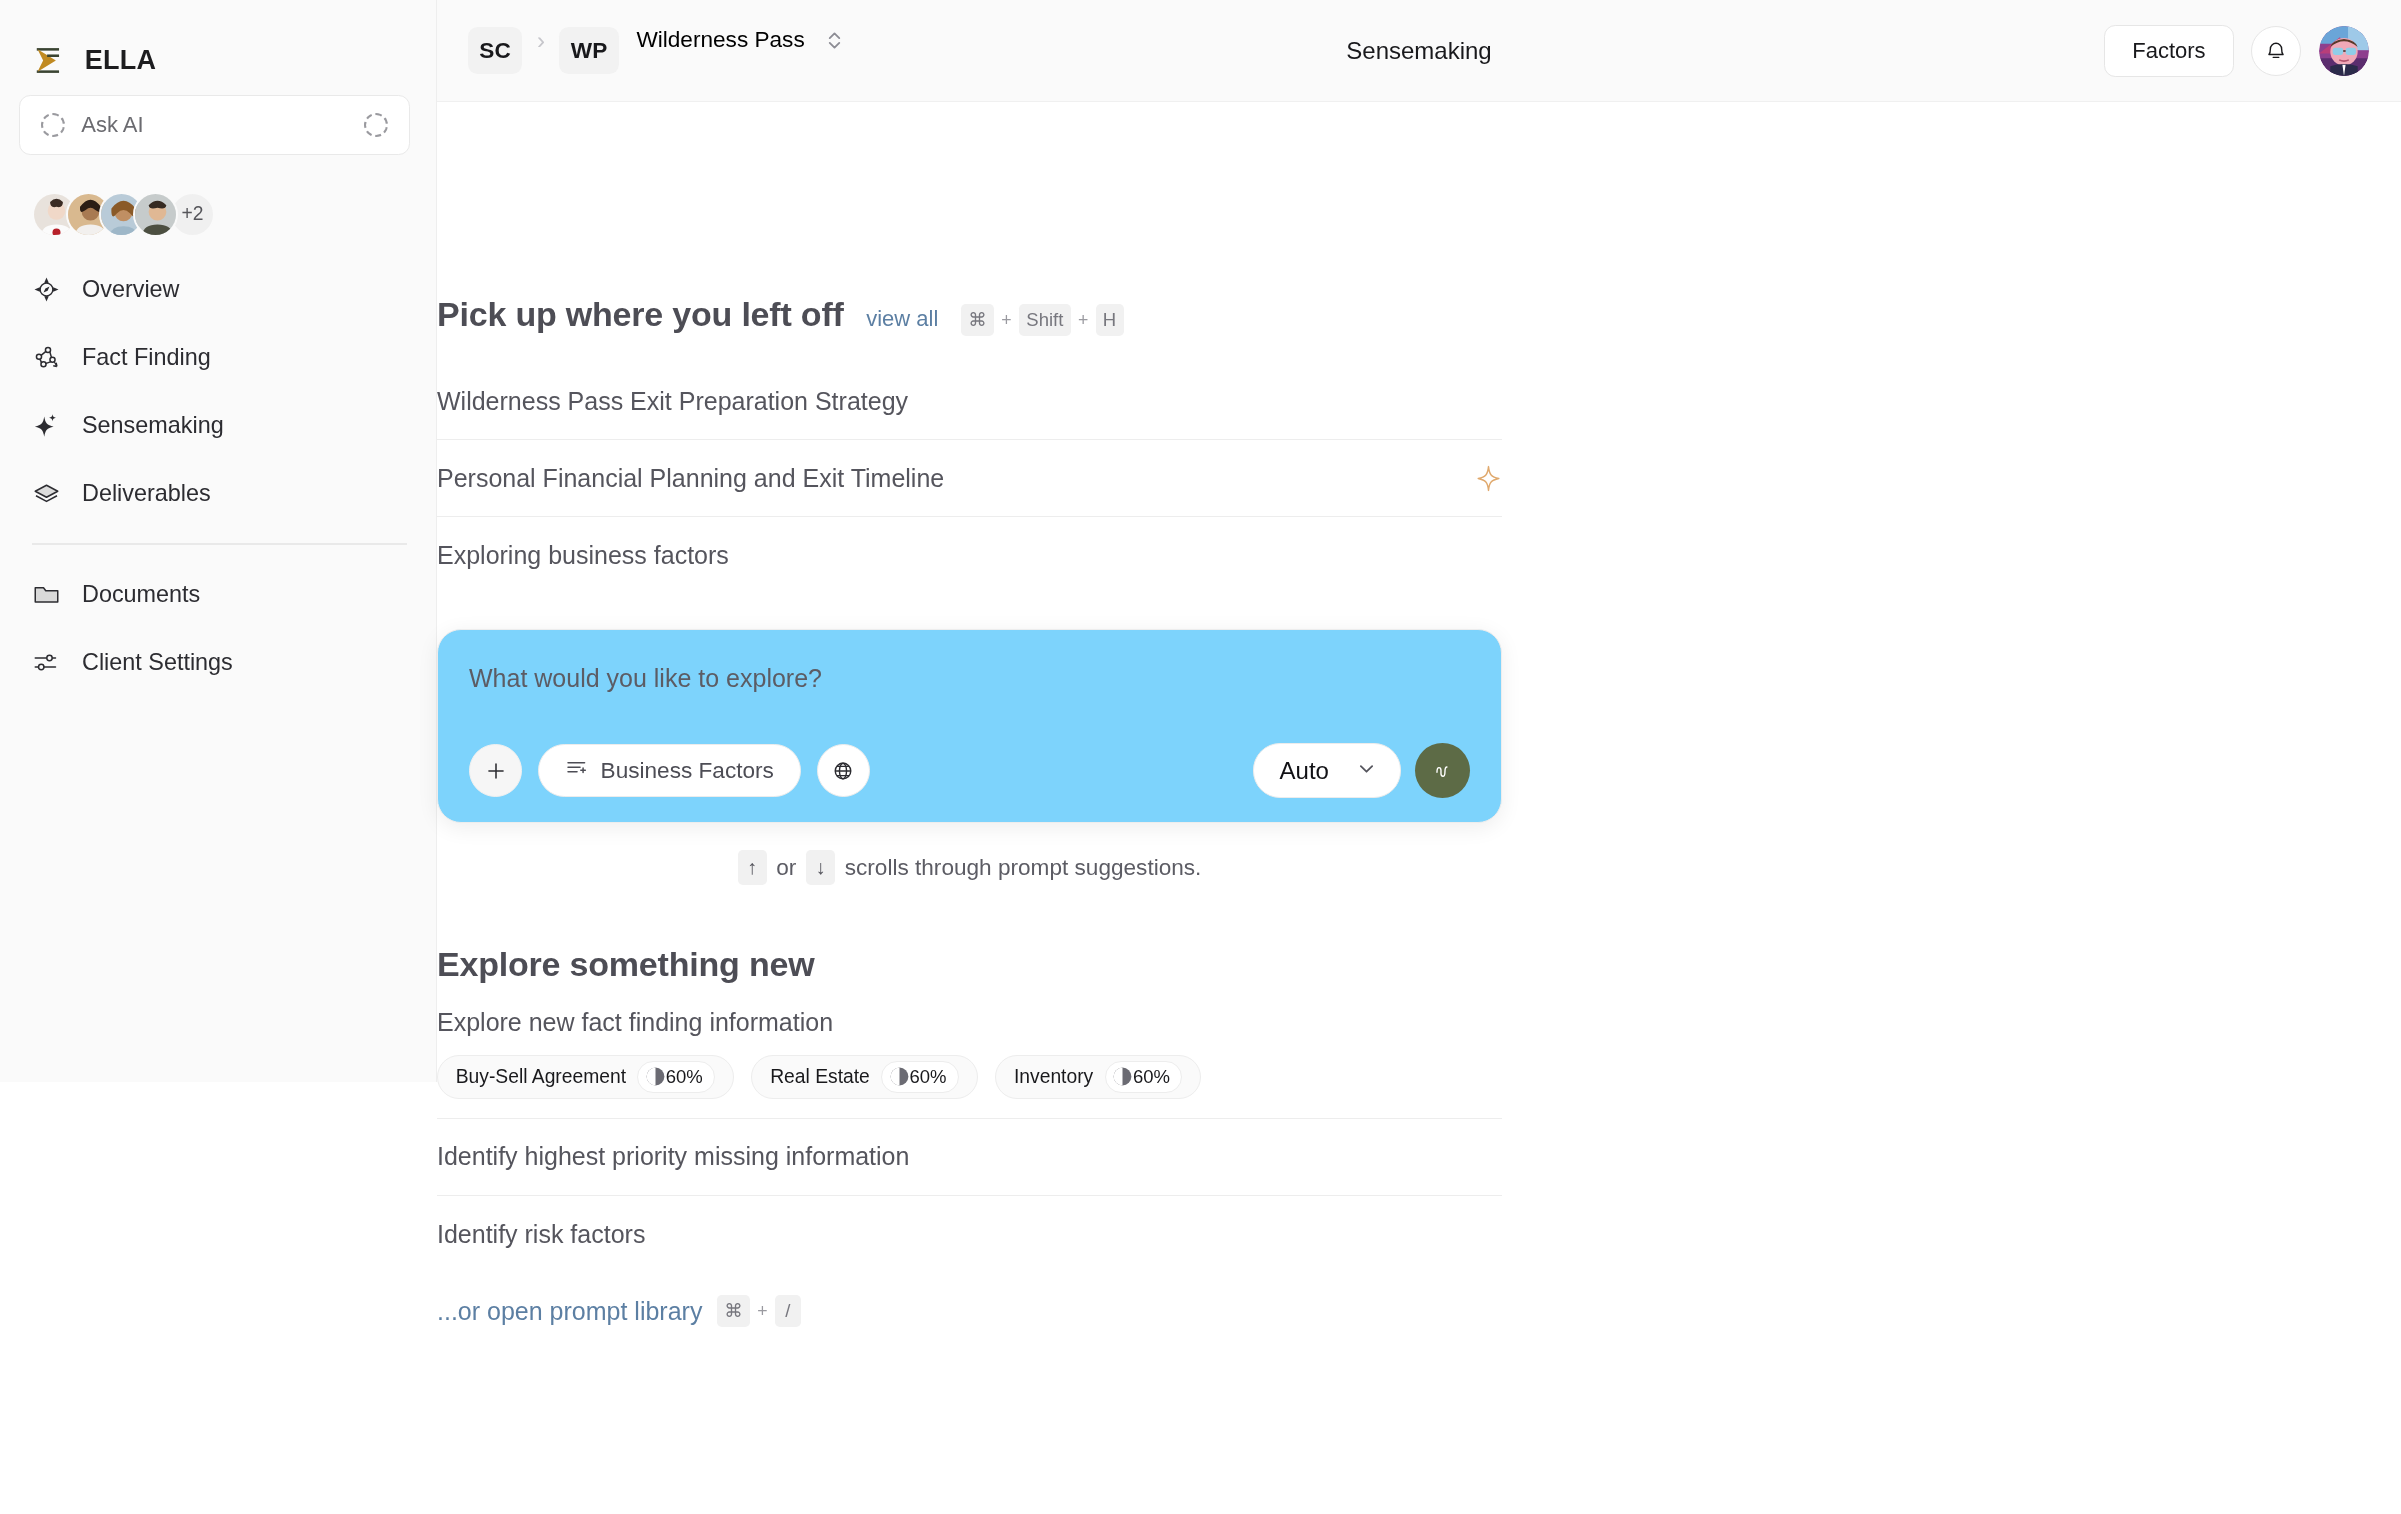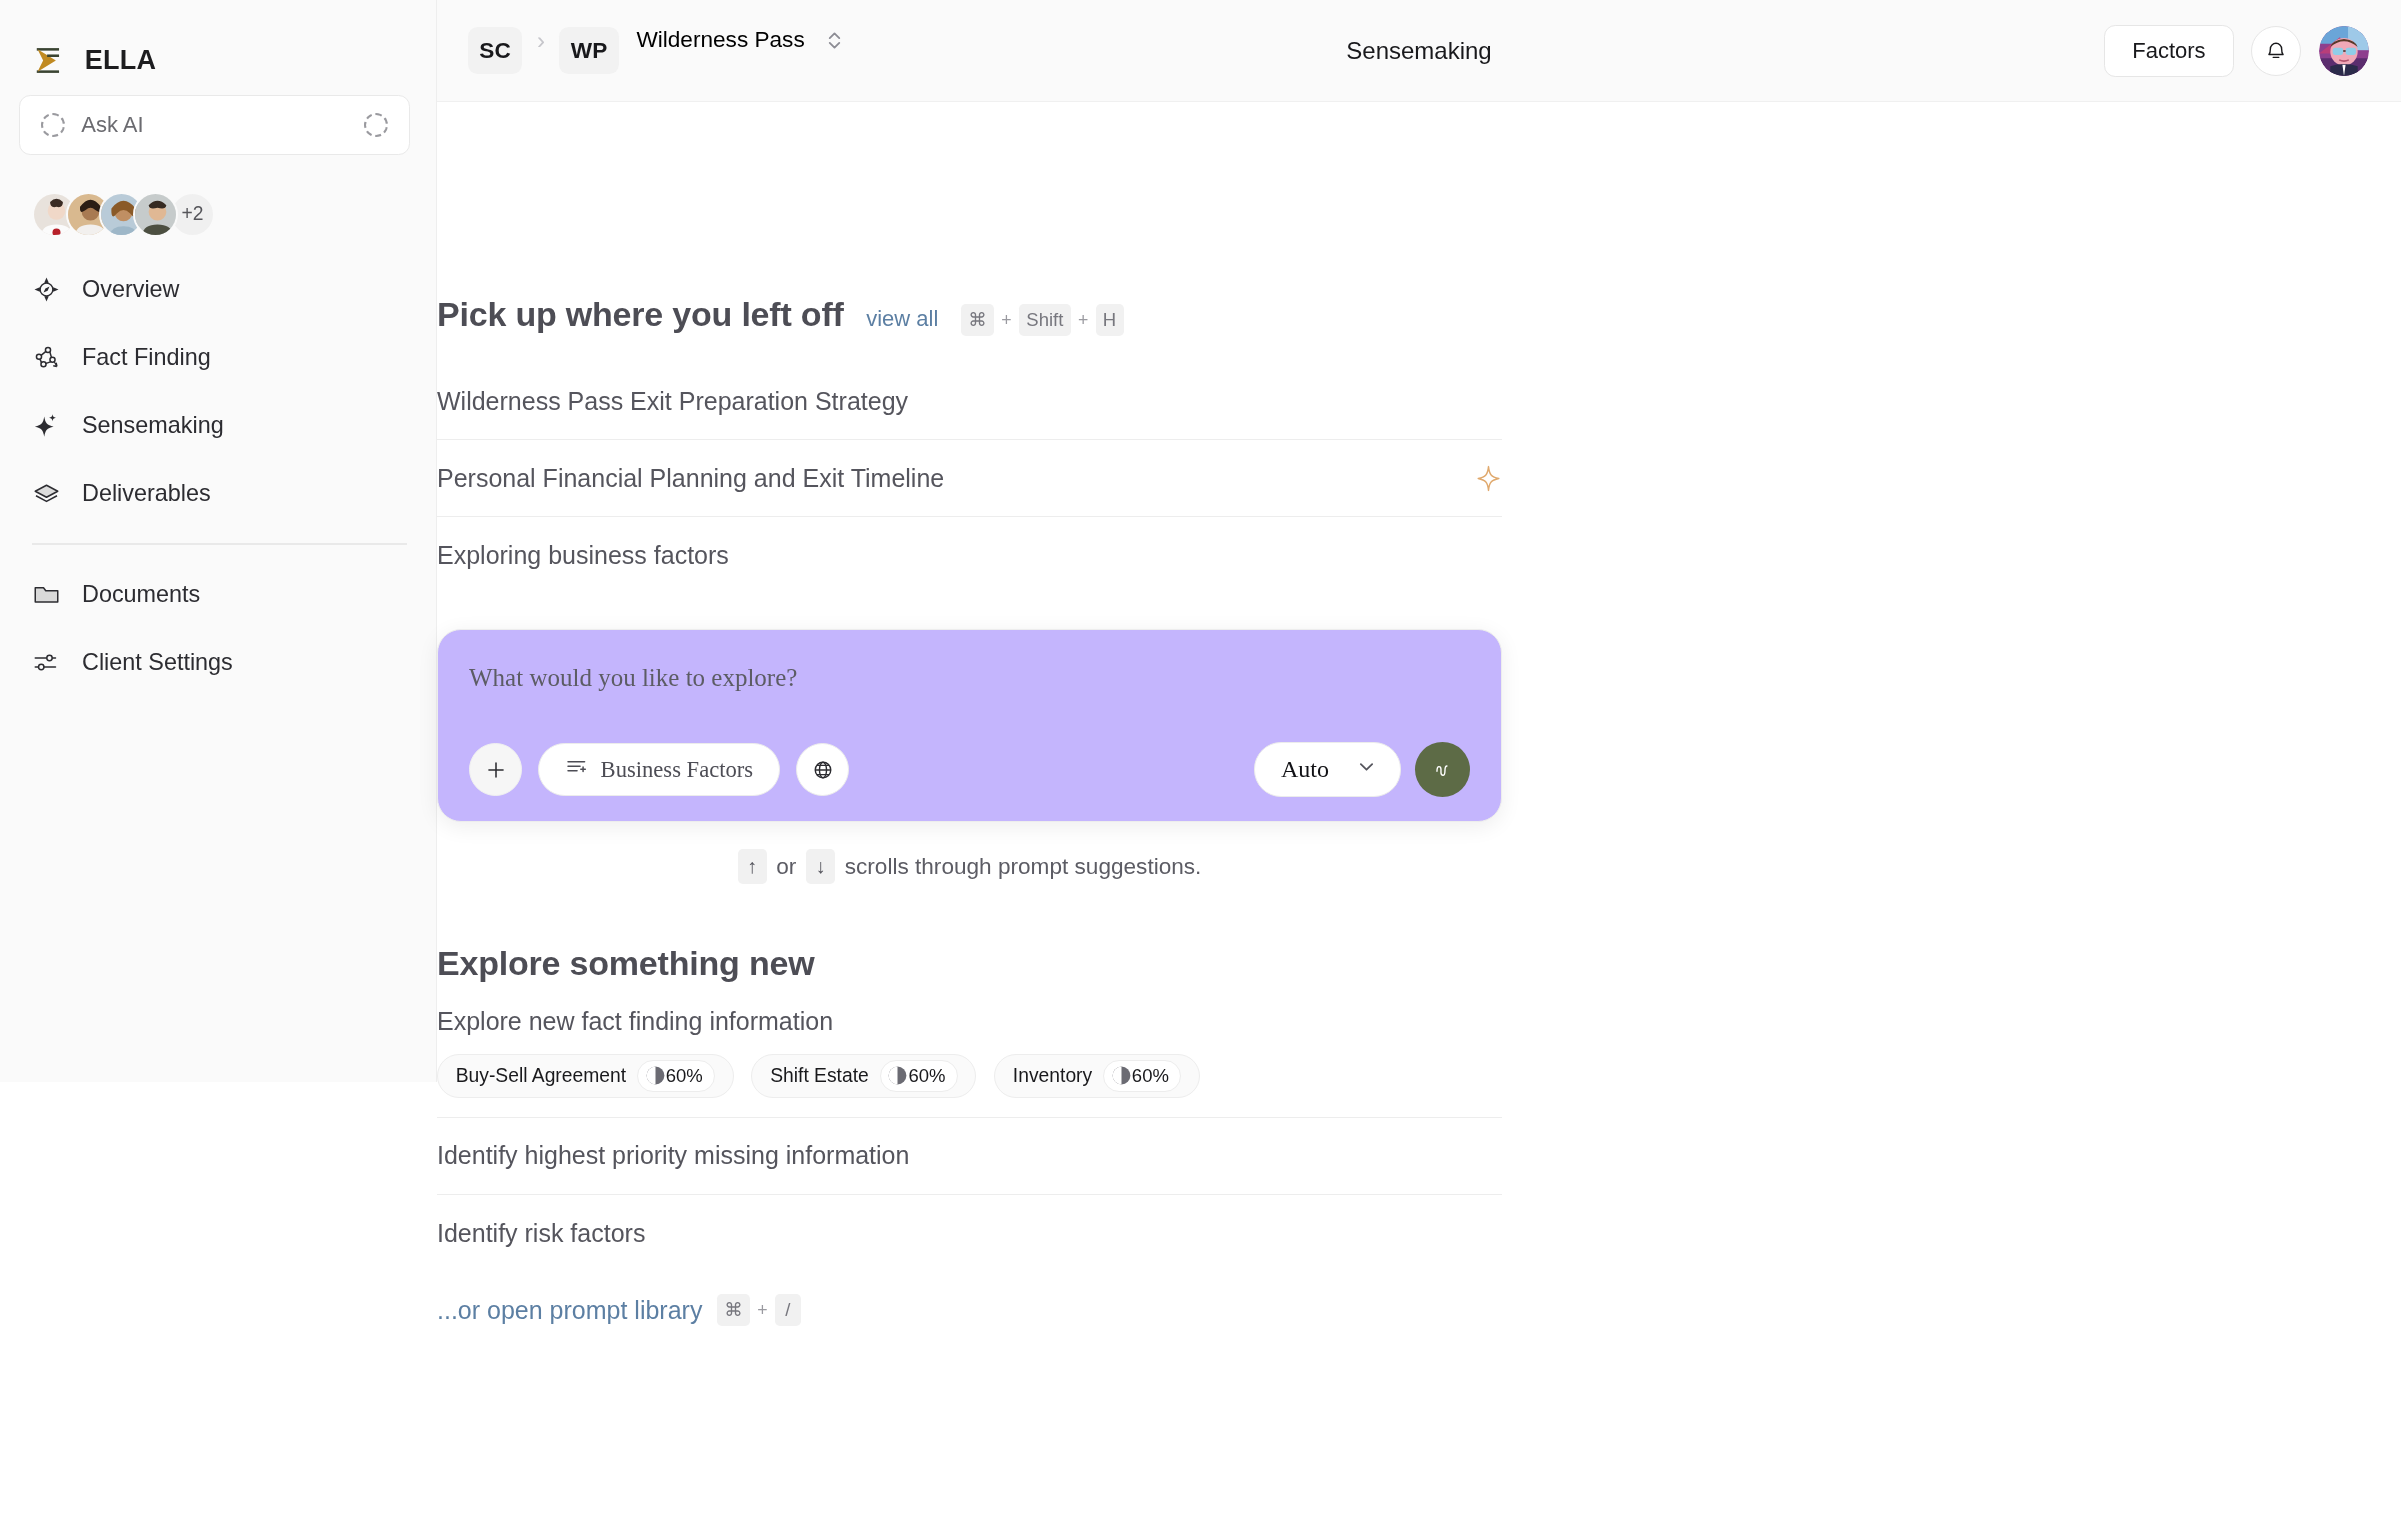--- a/index.html
+++ b/index.html
@@ -265,26 +265,25 @@
   .row-spark { width: 27px; height: 27px; }
 
   
   .composer-wrap {
     display: flex;
     justify-content: center;
     margin-top: 35px;
   }
   .composer {
     width: 1127px;
-    background: #c4b5fd;
+    background: #7dd3fc;
     border: 1.6px solid #ededed;
     border-radius: 24px;
     box-shadow: 0 4.8px 21px rgba(0,0,0,0.07);
     padding: 34px 31px 24px 31px;
-    font-family: Liberation Serif, serif;
   }
   .composer-placeholder {
     font-size: 25px;
     color: #5c5c64;
     margin-bottom: 50px;
   }
   .composer-bar {
     display: flex;
     align-items: center;
     gap: 16px;
@@ -705,21 +704,21 @@
               <span class="pie-icon">
                 <svg viewBox="0 0 26 26" width="21" height="21">
                   <circle cx="13" cy="13" r="11" fill="#6b6b73"></circle>
                   <path d="M13 13 L13 2 A11 11 0 0 0 13 24 Z" fill="#ffffff"></path>
                 </svg>
               </span>
               <span class="tag-pct-text">60%</span>
             </span>
           </span>
           <span class="tag">
-            <span>Shift Estate</span>
+            <span>Real Estate</span>
             <span class="tag-pct">
               <span class="pie-icon">
                 <svg viewBox="0 0 26 26" width="21" height="21">
                   <circle cx="13" cy="13" r="11" fill="#6b6b73"></circle>
                   <path d="M13 13 L13 2 A11 11 0 0 0 13 24 Z" fill="#ffffff"></path>
                 </svg>
               </span>
               <span class="tag-pct-text">60%</span>
             </span>
           </span>

